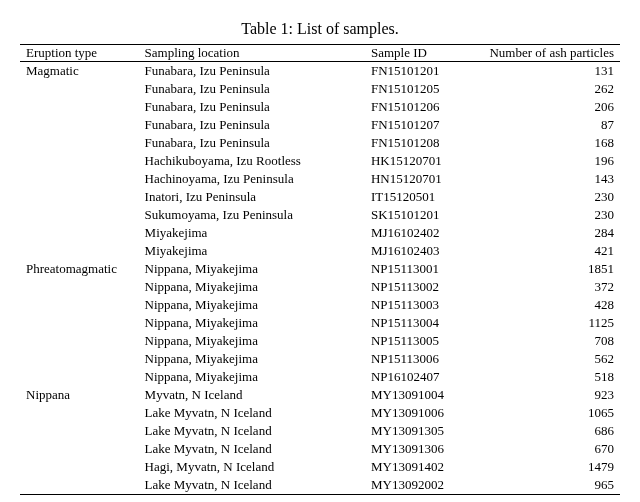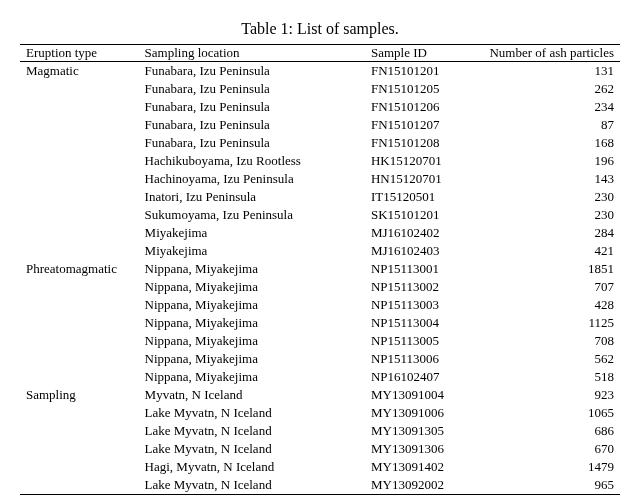--- a/index.html
+++ b/index.html
@@ -79,21 +79,21 @@
           <td class="col-count">131</td>
         </tr>
         <tr>
           <td class="col-location">Funabara, Izu Peninsula</td>
           <td class="col-sample">FN15101205</td>
           <td class="col-count">262</td>
         </tr>
         <tr>
           <td class="col-location">Funabara, Izu Peninsula</td>
           <td class="col-sample">FN15101206</td>
-          <td class="col-count">234</td>
+          <td class="col-count">206</td>
         </tr>
         <tr>
           <td class="col-location">Funabara, Izu Peninsula</td>
           <td class="col-sample">FN15101207</td>
           <td class="col-count">87</td>
         </tr>
         <tr>
           <td class="col-location">Funabara, Izu Peninsula</td>
           <td class="col-sample">FN15101208</td>
           <td class="col-count">168</td>
@@ -130,21 +130,21 @@
         </tr>
         <tr>
           <td class="col-eruption group-label" rowspan="7">Phreatomagmatic</td>
           <td class="col-location">Nippana, Miyakejima</td>
           <td class="col-sample">NP15113001</td>
           <td class="col-count">1851</td>
         </tr>
         <tr>
           <td class="col-location">Nippana, Miyakejima</td>
           <td class="col-sample">NP15113002</td>
-          <td class="col-count">707</td>
+          <td class="col-count">372</td>
         </tr>
         <tr>
           <td class="col-location">Nippana, Miyakejima</td>
           <td class="col-sample">NP15113003</td>
           <td class="col-count">428</td>
         </tr>
         <tr>
           <td class="col-location">Nippana, Miyakejima</td>
           <td class="col-sample">NP15113004</td>
           <td class="col-count">1125</td>
@@ -158,21 +158,21 @@
           <td class="col-location">Nippana, Miyakejima</td>
           <td class="col-sample">NP15113006</td>
           <td class="col-count">562</td>
         </tr>
         <tr>
           <td class="col-location">Nippana, Miyakejima</td>
           <td class="col-sample">NP16102407</td>
           <td class="col-count">518</td>
         </tr>
         <tr>
-          <td class="col-eruption group-label" rowspan="6">Sampling</td>
+          <td class="col-eruption group-label" rowspan="6">Nippana</td>
           <td class="col-location">Myvatn, N Iceland</td>
           <td class="col-sample">MY13091004</td>
           <td class="col-count">923</td>
         </tr>
         <tr>
           <td class="col-location">Lake Myvatn, N Iceland</td>
           <td class="col-sample">MY13091006</td>
           <td class="col-count">1065</td>
         </tr>
         <tr>

